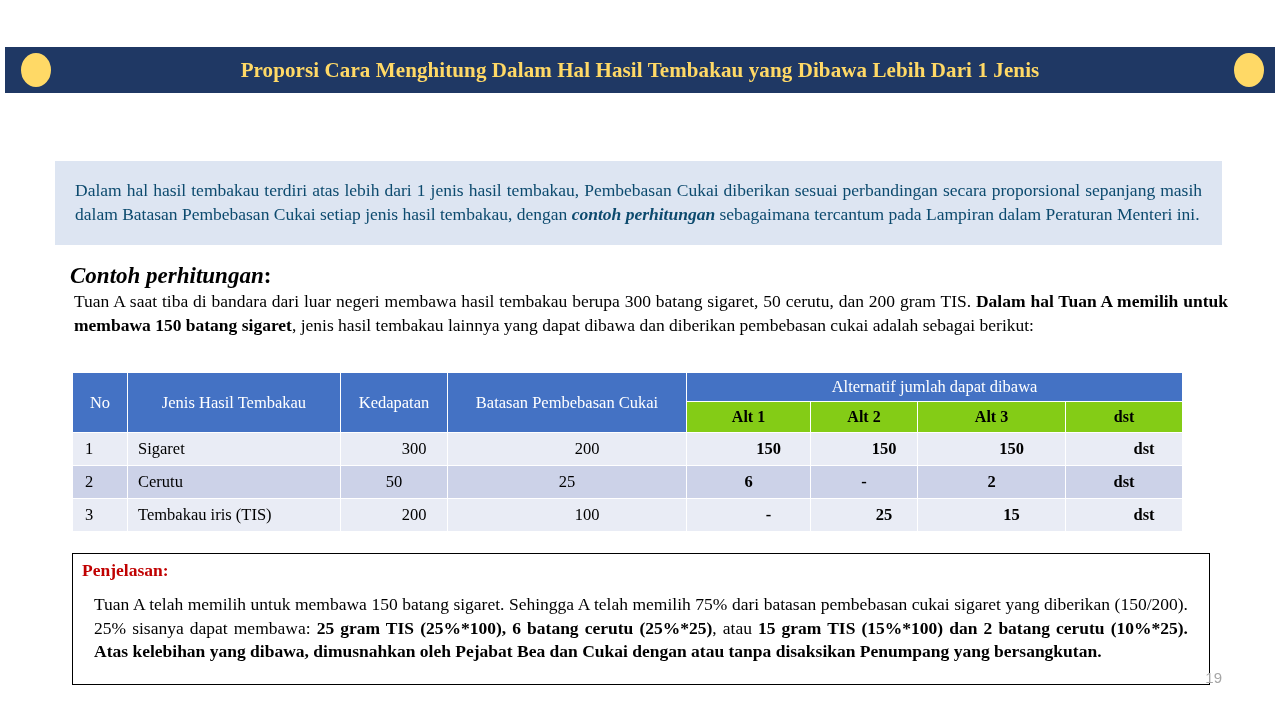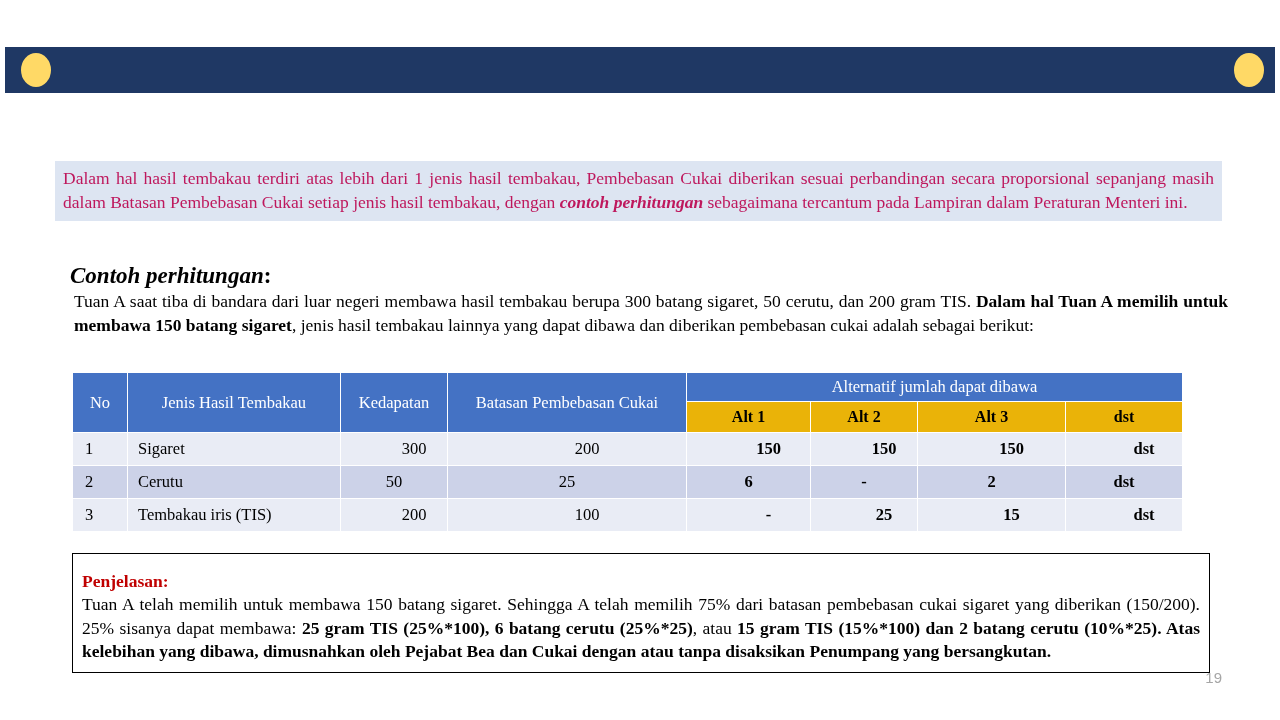--- a/index.html
+++ b/index.html
@@ -68,22 +68,22 @@
     top: 161px;
     width: 1167px;
     background: #dde5f2;
     box-sizing: border-box;
     padding: 5px 8px 7px 8px;
   }
   #intro-text {
     font-size: 17.5px;
     line-height: 24px;
     text-align: justify;
-    color: #be185d;
-    margin: 0;
+    color: #0c4a6e;
+    margin: 12px;
   }
   .bi { font-weight: bold; font-style: italic; }
   .b  { font-weight: bold; }
 
   
   #contoh-heading {
     position: absolute;
     left: 70px;
     top: 263px;
     font-size: 23px;
@@ -122,21 +122,21 @@
     color: #ffffff;
     text-align: center;
     vertical-align: middle;
     height: 58px;
     font-size: 16.5px;
   }
   #main-table .hcell.span-head {
     height: 28px;
   }
   #main-table .subhead {
-    background: #eab308;
+    background: #84cc16;
     color: #000000;
     font-weight: bold;
     text-align: center;
     height: 30px;
     font-size: 16px;
   }
   #main-table tr.row-odd td { background: #e9ecf5; padding-left: 40px; }
   #main-table tr.row-even td { background: #ccd2e8; }
   #main-table td.body {
     height: 32px;
@@ -159,53 +159,54 @@
 
   
   #penjelasan-box {
     position: absolute;
     left: 72px;
     top: 553px;
     width: 1138px;
     box-sizing: border-box;
     border: 1.4px solid #000000;
     background: #ffffff;
-    padding: 16px 9px 8px 9px;
+    padding: 5px 9px 8px 9px;
   }
   #penjelasan-title {
     color: #c00000;
     font-weight: bold;
     font-size: 17.5px;
     line-height: 22px;
     margin: 0 0 1px 0;
   }
   #penjelasan-text {
     font-size: 17.5px;
     line-height: 23.5px;
     text-align: justify;
-    margin: 0;
+    margin: 12px;
     color: #000000;
   }
 
   
   #page-number {
     position: absolute;
     right: 58px;
     top: 669px;
     color: #a6a6a6;
     font-size: 15px;
     font-family: "Liberation Sans", sans-serif;
   }
 </style>
 </head>
 <body>
 
 <div id="title-banner">
   <span class="dot left"></span>
   <span class="dot right"></span>
+  <div id="title-text">Proporsi Cara Menghitung Dalam Hal Hasil Tembakau yang Dibawa Lebih Dari 1 Jenis</div>
 </div>
 
 <div id="pmk-bar">
   <span>PMK 82/2024</span>
 </div>
 
 <div id="intro-box">
   <p id="intro-text"><span>Dalam hal hasil tembakau terdiri atas lebih dari 1 jenis hasil tembakau, Pembebasan Cukai diberikan sesuai perbandingan secara proporsional sepanjang masih dalam Batasan Pembebasan Cukai setiap jenis hasil tembakau, dengan </span><span class="bi">contoh perhitungan</span><span> sebagaimana tercantum pada Lampiran dalam Peraturan Menteri ini.</span></p>
 </div>
 

